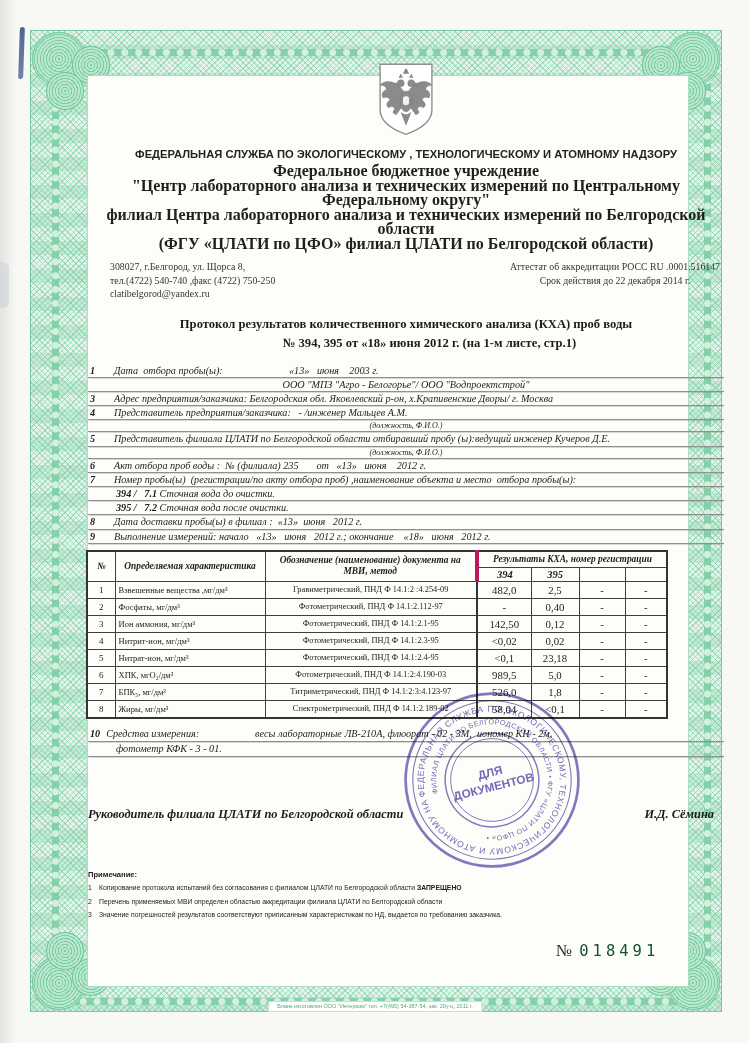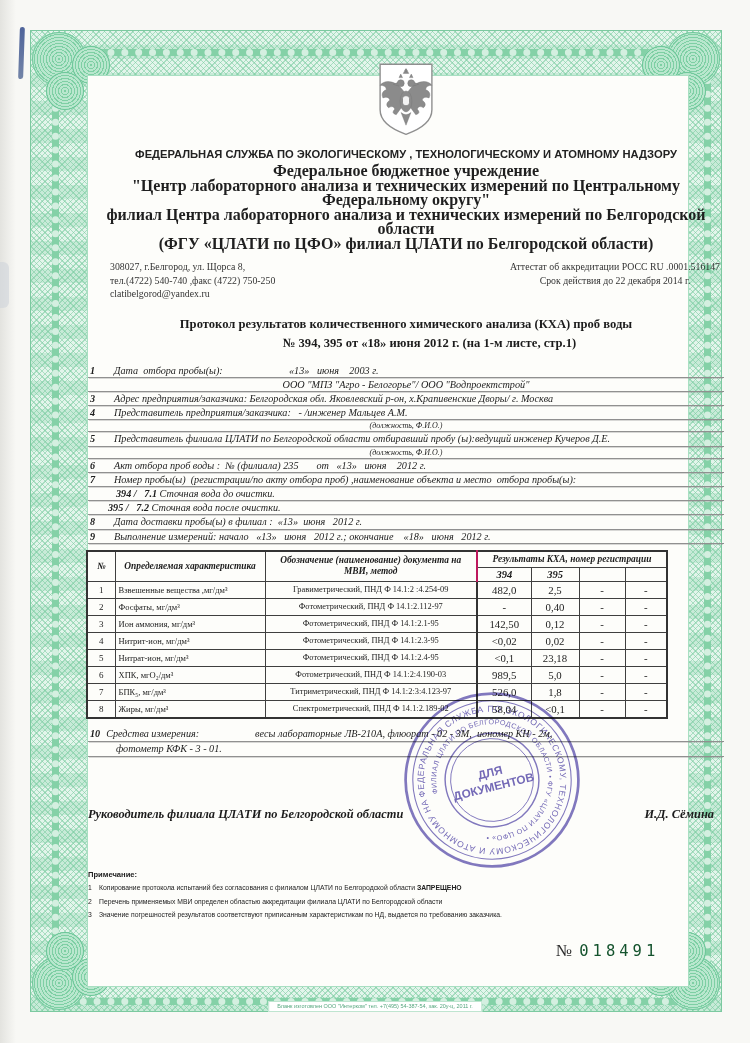--- a/index.html
+++ b/index.html
@@ -60,21 +60,21 @@
         font-style:normal;border:2px solid #333;}
   .rtable th,.rtable td{border:1px solid #3f3f3f;overflow:hidden;}
   .rtable thead th{font-weight:bold;font-style:italic;font-size:9.4px;line-height:11px;padding:2px 2px;}
   .rtable thead th.plain{font-style:italic;}
   .rtable thead tr.sub th{font-size:10.5px;height:13px;padding:0;}
   .rtable td{height:16px;font-size:10.8px;text-align:center;padding:0 3px;}
   .rtable td.c0{font-size:9px;}
   .rtable td.c1{text-align:left;font-size:8.5px;}
   .rtable td.c2{text-align:center;font-size:8.4px;}
   .rtable td.c3{border-left:2px solid #333;}
-  .rtable th.res{border-left:2px solid #be185d;}
+  .rtable th.res{border-left:4px solid #be185d;}
 
   .instr{margin-top:8px;font-style:italic;font-size:10.2px;}
   .instr .line{border-bottom:1px solid #909090;line-height:14px;min-height:14px;white-space:pre;
         box-shadow:0 2px 0 -1px rgba(130,130,130,.3);}
   .instr .inum10{font-weight:bold;padding-left:2px;margin-right:6px;font-style:italic;}
   .instr .ivalue{margin-left:56px;}
   .instr .line2 span{margin-left:28px;}
 
   .sig{margin-top:50px;display:flex;justify-content:space-between;align-items:baseline;
         font-weight:bold;font-style:italic;font-size:12.4px;gap:16px;}
@@ -172,21 +172,21 @@
         <div class="iline"><span class="inum">1</span><span class="itext">Дата  отбора пробы(ы):                          «13»   июня    2003 г.</span></div>
         <div class="iline center"><span class="itext">ООО "МПЗ "Агро - Белогорье"/ ООО "Водпроектстрой"</span></div>
         <div class="iline"><span class="inum">3</span><span class="itext">Адрес предприятия/заказчика: Белгородская обл. Яковлевский р-он, х.Крапивенские Дворы/ г. Москва</span></div>
         <div class="iline"><span class="inum">4</span><span class="itext">Представитель предприятия/заказчика:   - /инженер Мальцев А.М.</span></div>
         <div class="iline center small"><span class="itext">(должность, Ф.И.О.)</span></div>
         <div class="iline"><span class="inum">5</span><span class="itext">Представитель филиала ЦЛАТИ по Белгородской области отбиравший пробу (ы):ведущий инженер Кучеров Д.Е.</span></div>
         <div class="iline center small"><span class="itext">(должность, Ф.И.О.)</span></div>
         <div class="iline"><span class="inum">6</span><span class="itext">Акт отбора проб воды :  № (филиала) 235       от   «13»   июня    2012 г.</span></div>
         <div class="iline"><span class="inum">7</span><span class="itext">Номер пробы(ы)  (регистрации/по акту отбора проб) ,наименование объекта и место  отбора пробы(ы):</span></div>
         <div class="iline" style="padding-left: 28px;"><span class="ilead">394 /   7.1</span><span class="itext"> Сточная вода до очистки.</span></div>
-        <div class="iline" style="padding-left: 20px;"><span class="ilead">395 /   7.2</span><span class="itext"> Сточная вода после очистки.</span></div>
+        <div class="iline" style="padding-left: 28px;"><span class="ilead">395 /   7.2</span><span class="itext"> Сточная вода после очистки.</span></div>
         <div class="iline"><span class="inum">8</span><span class="itext">Дата доставки пробы(ы) в филиал :  «13»  июня   2012 г.</span></div>
         <div class="iline"><span class="inum">9</span><span class="itext">Выполнение измерений: начало   «13»   июня   2012 г.; окончание    «18»   июня   2012 г.</span></div>
       </div>
 
     <table class="rtable">
       <colgroup>
         <col style="width:28px">
           <col style="width:150px">
           <col style="width:212px">
         <col style="width:54px">

